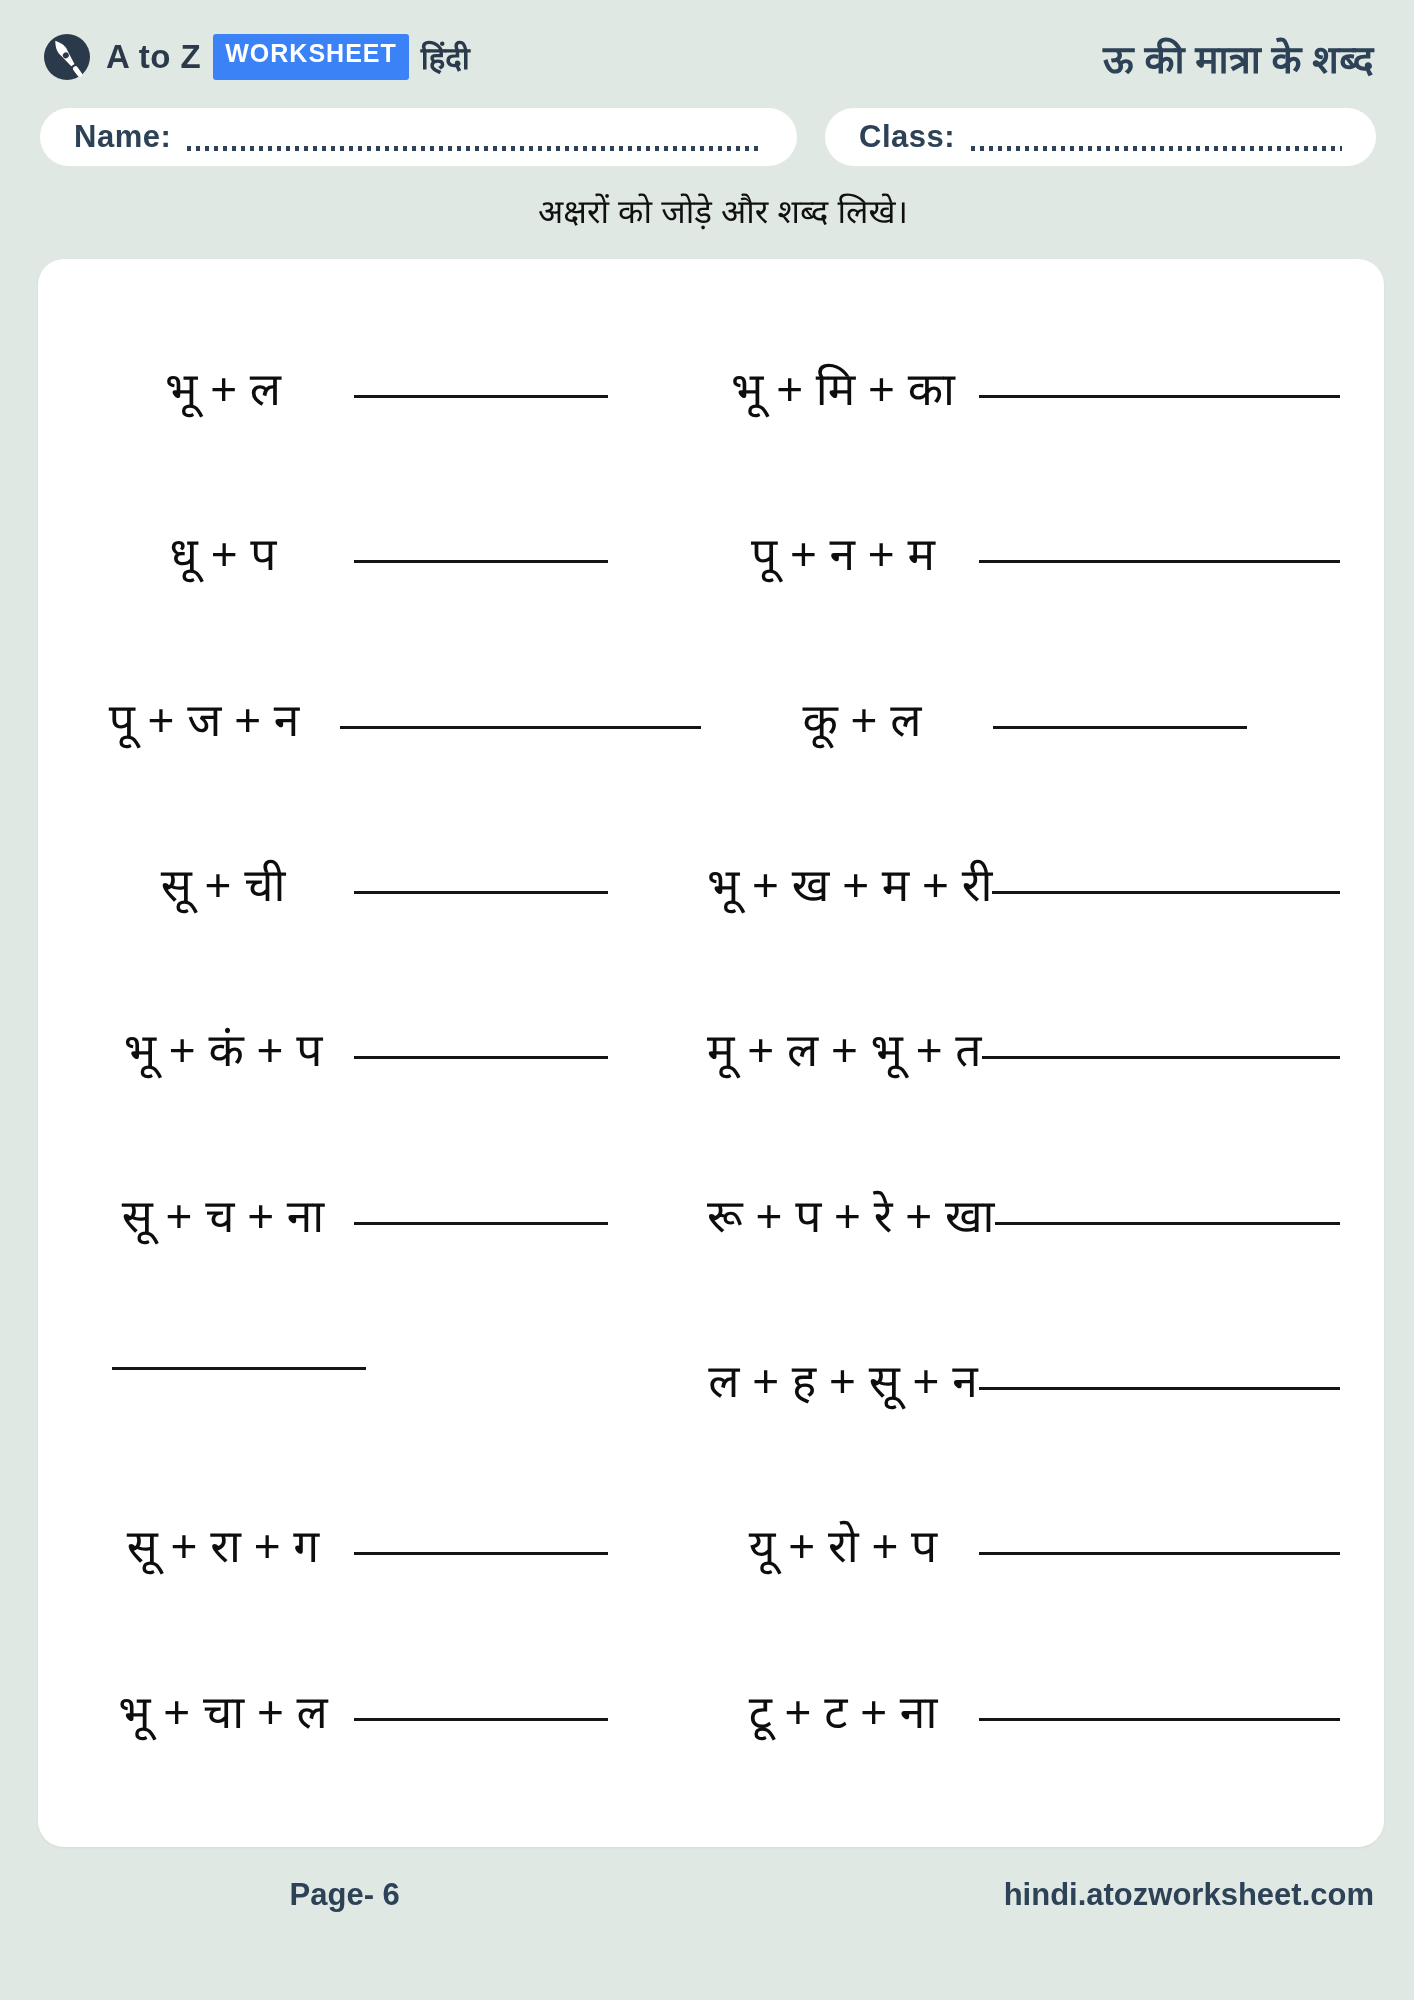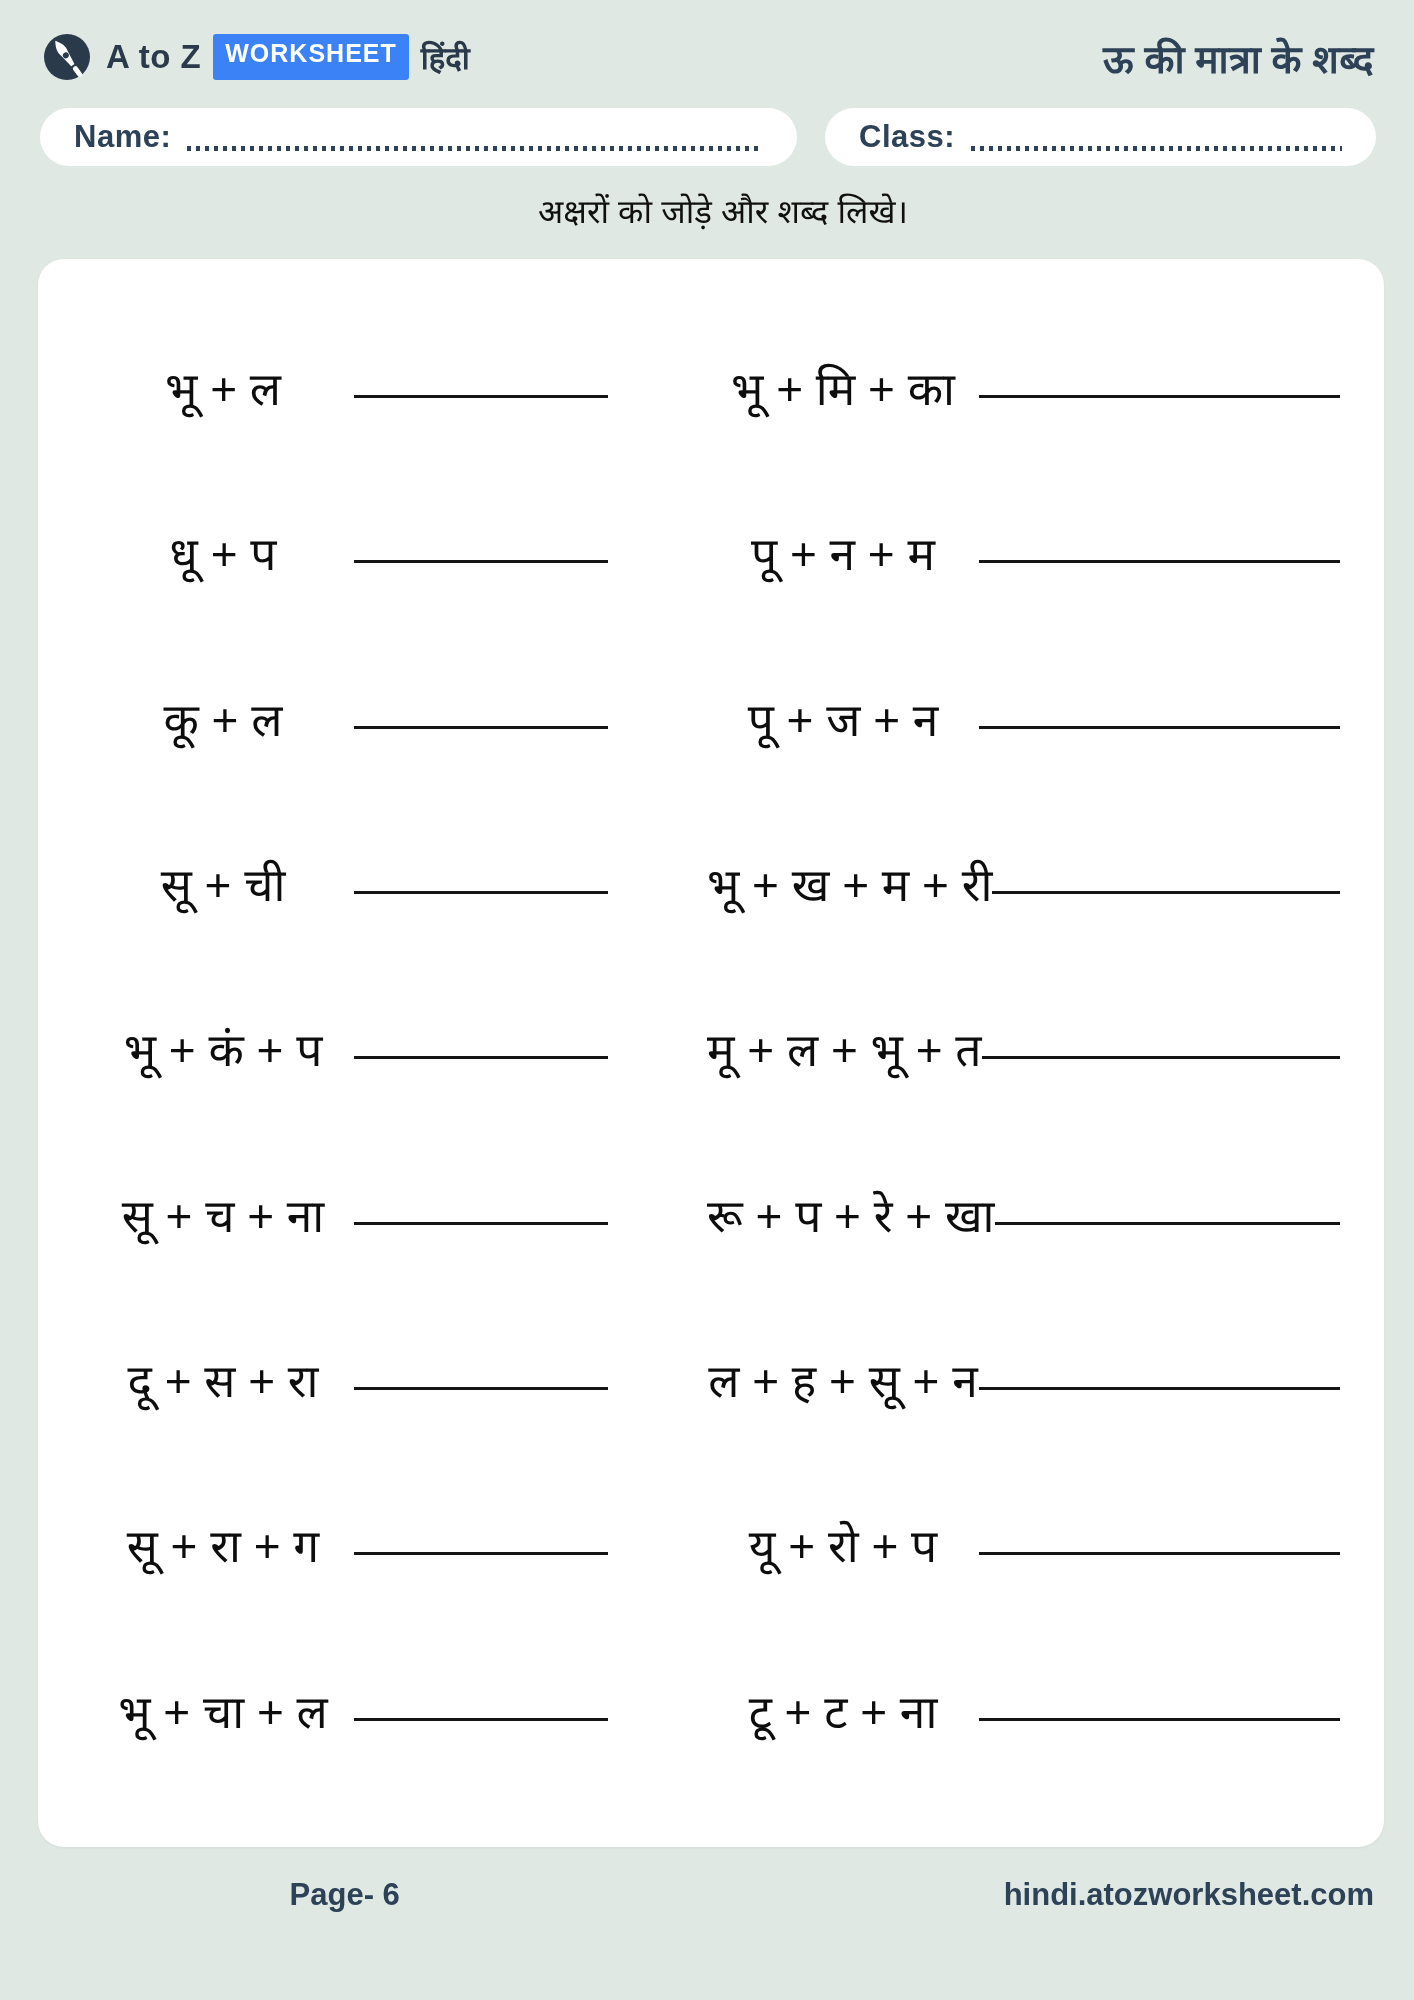--- a/index.html
+++ b/index.html
@@ -146,28 +146,28 @@
         <span class="expr">धू + प</span>
         <span class="blank"></span>
       </div>
       <div class="cell cell-right">
         <span class="expr">पू + न + म</span>
         <span class="blank"></span>
       </div>
     </div>
 
     <div class="ex-row">
+      <div class="cell cell-right">
+        <span class="expr">पू + ज + न</span>
+        <span class="blank"></span>
+      </div>
       <div class="cell cell-left">
         <span class="expr">कू + ल</span>
         <span class="blank"></span>
       </div>
-      <div class="cell cell-right">
-        <span class="expr">पू + ज + न</span>
-        <span class="blank"></span>
-      </div>
     </div>
 
     <div class="ex-row">
       <div class="cell cell-left">
         <span class="expr">सू + ची</span>
         <span class="blank"></span>
       </div>
       <div class="cell cell-right">
         <span class="expr">भू + ख + म + री</span>
         <span class="blank"></span>
@@ -191,21 +191,20 @@
         <span class="blank"></span>
       </div>
       <div class="cell cell-right">
         <span class="expr">रू + प + रे + खा</span>
         <span class="blank"></span>
       </div>
     </div>
 
     <div class="ex-row">
       <div class="cell cell-left">
-        <span class="expr">दू + स + रा</span>
         <span class="blank"></span>
       </div>
       <div class="cell cell-right">
         <span class="expr">ल + ह + सू + न</span>
         <span class="blank"></span>
       </div>
     </div>
 
     <div class="ex-row">
       <div class="cell cell-left">

